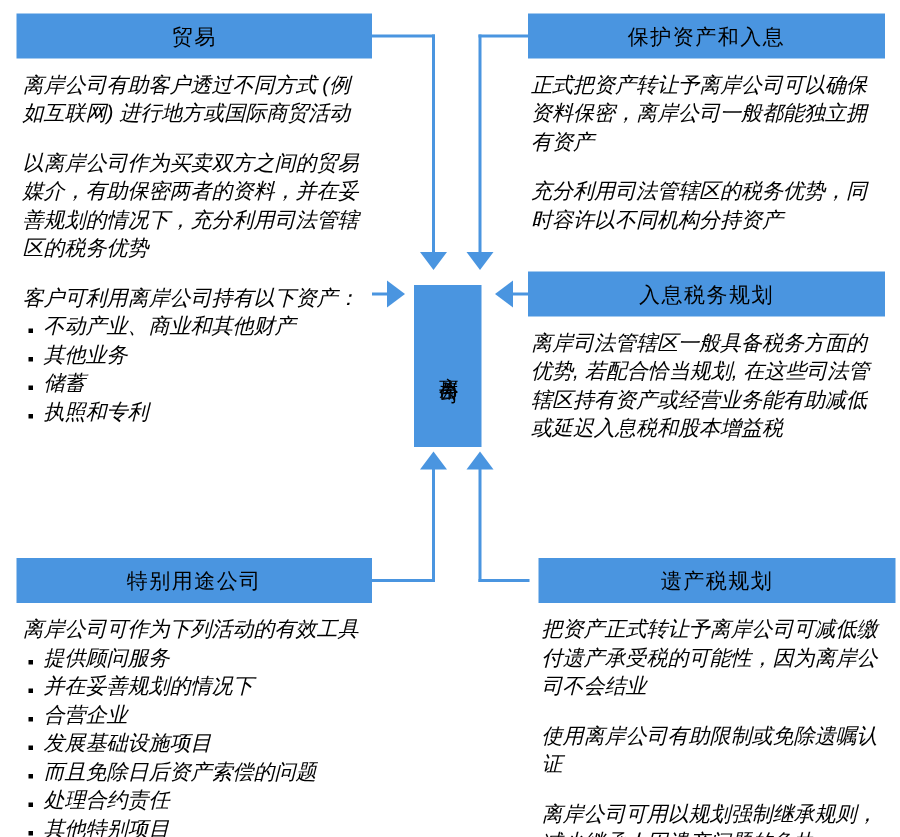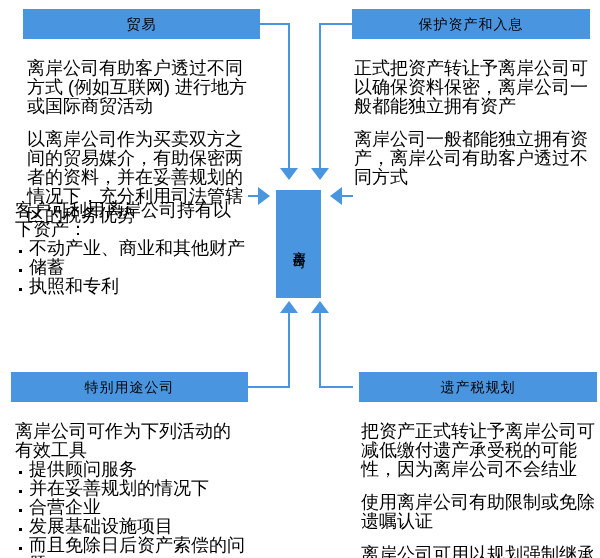--- a/index.html
+++ b/index.html
@@ -20,43 +20,44 @@
     color:#000000;
     text-align:center;
     font-size:14px;
     line-height:30px;
     height:30px;
     letter-spacing:1px;
     font-weight:400;
     white-space:nowrap;
   }
   .panel-body{
-    font-size:18px;
+    font-size:14px;
     line-height:19px;
-    padding-top:20px;
+    padding-top:8px;
     color:#000;
+    font-style:italic;
   }
   .para{margin:0 0 14px 0;}
   .para:last-child{margin-bottom:0;}
   .bullets{list-style:none;margin:0;padding:0;}
   .bullets li{
     position:relative;
     padding-left:14px;
     line-height:19px;
   }
   .bullets li::before{
     content:"";
     position:absolute;
     left:4px;top:11px;
     width:3px;height:3px;
     background:#000;
   }
 
   
-  #panel-trade        {left:11px; top:9px;   width:237px;margin-left:12px;}
+  #panel-trade        {left:11px; top:9px;   width:237px;}
   #panel-asset        {left:352px;top:9px;   width:238px;}
   #panel-holding      {left:11px; top:181px; width:237px;}
   #panel-income       {left:352px;top:181px; width:238px;}
   #panel-spv          {left:11px; top:372px; width:237px;}
   #panel-estate       {left:359px;top:372px; width:238px;}
 
   #panel-trade   .panel-body,
   #panel-holding .panel-body,
   #panel-spv     .panel-body{padding-left:4px;padding-right:2px;}
   #panel-asset   .panel-body,
@@ -148,35 +149,42 @@
     <div class="panel-body">
       <p class="para">离岸公司有助客户透过不同方式 (例如互联网) 进行地方或国际商贸活动</p>
       <p class="para">以离岸公司作为买卖双方之间的贸易媒介，有助保密两者的资料，并在妥善规划的情况下，充分利用司法管辖区的税务优势</p>
     </div>
   </div>
 
   <div class="panel" id="panel-asset">
     <div class="panel-header">保护资产和入息</div>
     <div class="panel-body">
       <p class="para">正式把资产转让予离岸公司可以确保资料保密，离岸公司一般都能独立拥有资产</p>
-      <p class="para">离岸公司一般都能独立拥有资产，离岸公司有助客户透过不同方式</p>
+      <p class="para">充分利用司法管辖区的税务优势，同时容许以不同机构分持资产</p>
     </div>
   </div>
 
   <div class="panel" id="panel-holding">
     <div class="panel-body">
       <p class="para" style="margin-bottom:0">客户可利用离岸公司持有以下资产：</p>
       <ul class="bullets">
         <li>不动产业、商业和其他财产</li>
+        <li>其他业务</li>
         <li>储蓄</li>
         <li>执照和专利</li>
       </ul>
     </div>
   </div>
 
+  <div class="panel" id="panel-income">
+    <div class="panel-header">入息税务规划</div>
+    <div class="panel-body">
+      <p class="para">离岸司法管辖区一般具备税务方面的优势, 若配合恰当规划, 在这些司法管辖区持有资产或经营业务能有助减低或延迟入息税和股本增益税</p>
+    </div>
+  </div>
 
   <div class="panel" id="panel-spv">
     <div class="panel-header">特别用途公司</div>
     <div class="panel-body">
       <p class="para" style="margin-bottom:0">离岸公司可作为下列活动的有效工具</p>
       <ul class="bullets">
         <li>提供顾问服务</li>
         <li>并在妥善规划的情况下</li>
         <li>合营企业</li>
         <li>发展基础设施项目</li>

